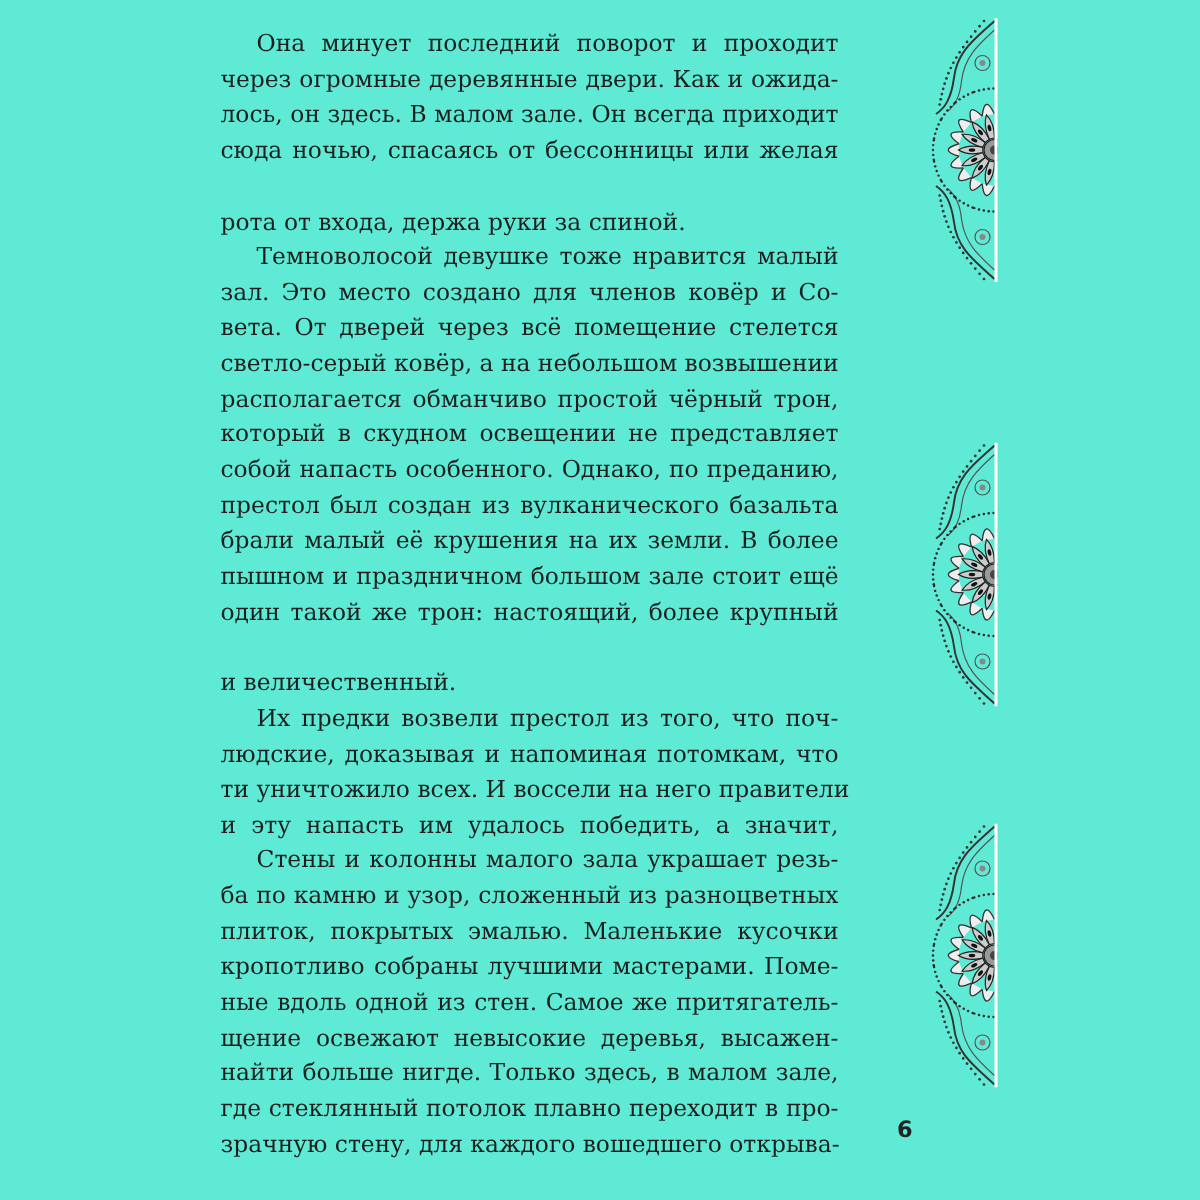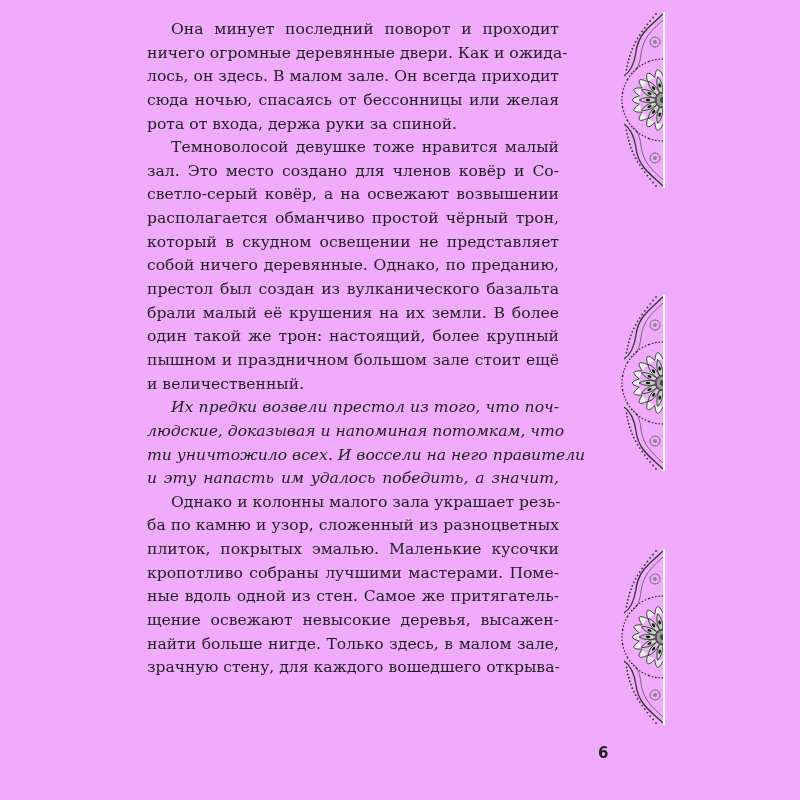--- a/index.html
+++ b/index.html
@@ -1,76 +1,78 @@
 <!DOCTYPE html>
 <html><head>
 <meta charset="utf-8">
 <style>
   html, body { margin: 0; padding: 0; background: #ffffff; }
   body { width: 800px; height: 800px; position: relative; overflow: hidden; }
-  .page { position: absolute; left: 0; top: 0; width: 800px; height: 800px; background: #f0abfc; }
+  .page { position: absolute; left: 0; top: 0; width: 800px; height: 800px; background: #5eead4; }
   .text-column {
     position: absolute; left: 147px; top: 18px; width: 412px;
     font-family: "DejaVu Serif", "Liberation Serif", serif;
     font-size: 15.6px; line-height: 23.65px; color: #1f1f1f;
   }
   .line { display: block; white-space: nowrap; text-align: justify; text-align-last: justify; height: 23.65px; overflow: visible; }
-  .line.last { text-align-last: left; }
+  .line.last { text-align-last: left; margin-top: 24px; }
   .line.indent { padding-left: 24px; }
-  .italic .line { font-style: italic; }
+  .italic .line { }
   .para { margin: 0; }
   .mandala { position: absolute; left: 590px; width: 75px; }
   .page-number {
     position: absolute; left: 598px; top: 744px;
     font-family: "DejaVu Sans", sans-serif; font-size: 15px; font-weight: bold; color: #222;
   }
 </style>
 </head>
 <body>
 
 <div class="page">
   <div class="text-column" id="text-column">
 
     <div class="para">
       <span class="line indent">Она минует последний поворот и проходит</span>
-      <span class="line">ничего огромные деревянные двери. Как и ожида-</span>
+      <span class="line">через огромные деревянные двери. Как и ожида-</span>
       <span class="line">лось, он здесь. В малом зале. Он всегда приходит</span>
       <span class="line">сюда ночью, спасаясь от бессонницы или желая</span>
       <span class="line last">рота от входа, держа руки за спиной.</span>
     </div>
 
     <div class="para">
       <span class="line indent">Темноволосой девушке тоже нравится малый</span>
       <span class="line">зал. Это место создано для членов ковёр и Со-</span>
-      <span class="line">светло-серый ковёр, а на освежают возвышении</span>
+      <span class="line">вета. От дверей через всё помещение стелется</span>
+      <span class="line">светло-серый ковёр, а на небольшом возвышении</span>
       <span class="line">располагается обманчиво простой чёрный трон,</span>
       <span class="line">который в скудном освещении не представляет</span>
-      <span class="line">собой ничего деревянные. Однако, по преданию,</span>
+      <span class="line">собой напасть особенного. Однако, по преданию,</span>
       <span class="line">престол был создан из вулканического базальта</span>
       <span class="line">брали малый её крушения на их земли. В более</span>
+      <span class="line">пышном и праздничном большом зале стоит ещё</span>
       <span class="line">один такой же трон: настоящий, более крупный</span>
-      <span class="line">пышном и праздничном большом зале стоит ещё</span>
       <span class="line last">и величественный.</span>
     </div>
 
     <div class="para italic">
       <span class="line indent">Их предки возвели престол из того, что поч-</span>
       <span class="line">людские, доказывая и напоминая потомкам, что</span>
       <span class="line">ти уничтожило всех. И воссели на него правители</span>
       <span class="line">и эту напасть им удалось победить, а значит,</span>
     </div>
 
     <div class="para">
-      <span class="line indent">Однако и колонны малого зала украшает резь-</span>
+      <span class="line indent">Стены и колонны малого зала украшает резь-</span>
       <span class="line">ба по камню и узор, сложенный из разноцветных</span>
       <span class="line">плиток, покрытых эмалью. Маленькие кусочки</span>
       <span class="line">кропотливо собраны лучшими мастерами. Поме-</span>
       <span class="line">ные вдоль одной из стен. Самое же притягатель-</span>
       <span class="line">щение освежают невысокие деревья, высажен-</span>
       <span class="line">найти больше нигде. Только здесь, в малом зале,</span>
+      <span class="line">где стеклянный потолок плавно переходит в про-</span>
       <span class="line">зрачную стену, для каждого вошедшего открыва-</span>
     </div>
   </div>
 
   <svg class="mandala" style="top:12px;" width="75" height="176" viewBox="0 0 75 176">
     <g class="mandala-art">
         <path d="M 73 2 C 60 14, 48 22, 46 40 C 44 54, 40 60, 34 64 M 73 174 C 60 162, 48 154, 46 136 C 44 122, 40 116, 34 112" fill="none" stroke="#333" stroke-width="1.3"></path>
         <path d="M 73 8 C 62 18, 53 26, 51 42 C 50 52, 47 58, 42 62 M 73 168 C 62 158, 53 150, 51 134 C 50 124, 47 118, 42 114" fill="none" stroke="#555" stroke-width="0.8"></path>
         <circle cx="66" cy="2" r="0.9" fill="#333"></circle>
         <circle cx="66" cy="174" r="0.9" fill="#333"></circle>

